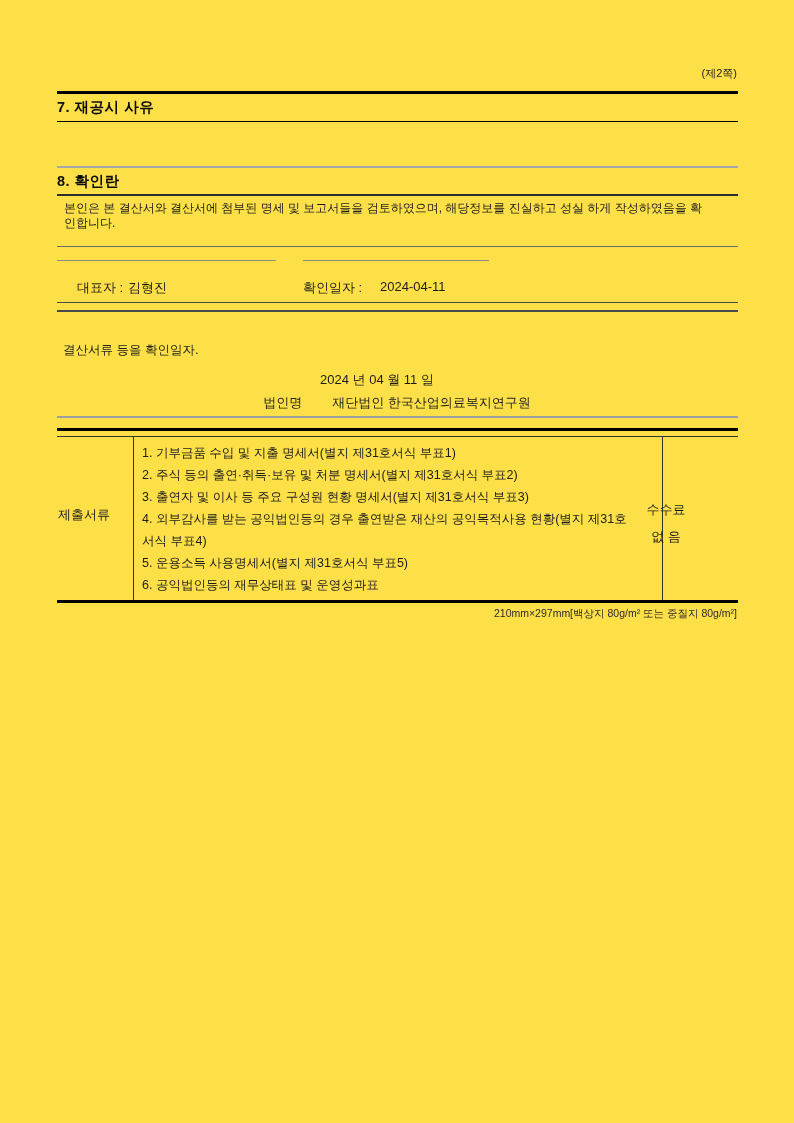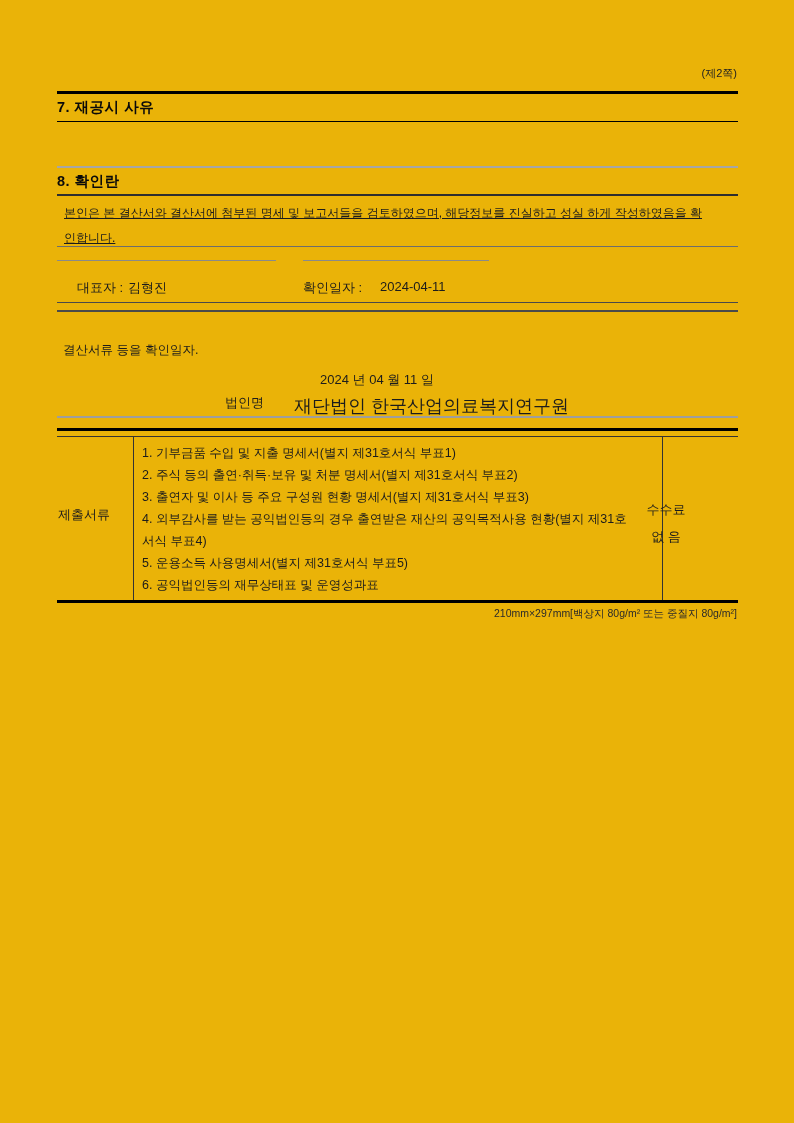--- a/index.html
+++ b/index.html
@@ -1,20 +1,20 @@
 <!DOCTYPE html>
 <html><head>
 <meta charset="utf-8">
 <style>
   html, body { margin: 0; padding: 0; background: #ffffff; }
   .page {
     position: relative;
     width: 794px;
     height: 1123px;
-    background: #eab308;
+    background: #fde047;
     font-family: "Liberation Sans", sans-serif;
     color: #111111;
     overflow: hidden;
   }
   .abs { position: absolute; }
   .rule { position: absolute; left: 57px; width: 681px; background: #000; }
   .pre { white-space: pre; }
   .h-title { font-size: 14.5px; font-weight: bold; letter-spacing: 0.5px; color: #0a0a0a; }
   .body-text { font-size: 12px; color: #1c1c1c; }
   .small { font-size: 11px; color: #222; }
@@ -36,21 +36,21 @@
   <div class="abs h-title" style="left:57px; top:98px;">7. 재공시 사유</div>
   <div class="rule" style="top:121px; height:1px;"></div>
 
   <div class="abs" style="left:57px; top:123px; width:680px; height:42px;"></div>
 
   <div class="rule" style="top:166px; height:2px; background:#a6a6a6;"></div>
 
   <div class="abs h-title" style="left:57px; top:172px;">8. 확인란</div>
   <div class="rule" style="top:194px; height:2px; background:#2e2e2e;"></div>
 
-  <div class="abs body-text pre" style="left:64px; top:201px; width:672px; line-height:25px;text-decoration:underline;">본인은 본 결산서와 결산서에 첨부된 명세 및 보고서들을 검토하였으며, 해당정보를 진실하고 성실 하게 작성하였음을 확
+  <div class="abs body-text pre" style="left:64px; top:201px; width:672px; line-height:15px;">본인은 본 결산서와 결산서에 첨부된 명세 및 보고서들을 검토하였으며, 해당정보를 진실하고 성실 하게 작성하였음을 확
 인합니다.</div>
 
   <div class="rule" style="top:246px; height:1px; background:#6d6d6d;"></div>
 
   <div class="sigline" style="left:57px; top:260px; width:219px;"></div>
   <div class="sigline" style="left:303px; top:260px; width:186px;"></div>
 
   <div class="abs body-text" style="left:68px; top:279px; font-size:13px;padding-left:9px;">대표자 :</div>
   <div class="abs body-text" style="left:128px; top:279px; font-size:13px;">김형진</div>
   <div class="abs body-text" style="left:303px; top:279px; font-size:13px;">확인일자 :</div>
@@ -58,21 +58,21 @@
 
   <div class="rule" style="top:302px; height:1px; background:#4a4a4a;"></div>
   <div class="rule" style="top:310px; height:2px; background:#4a4a4a;"></div>
 
   <div class="abs body-text pre" style="left:63px; top:342px; font-size:12.5px;">결산서류 등을 확인일자.</div>
 
   <div class="abs body-text center" style="left:57px; top:371px; width:640px; font-size:13px;">2024 년 04 월 11 일</div>
 
   <div class="abs" style="left:57px; top:394px; width:680px; display:flex; justify-content:center; gap:30px;">
     <span class="body-text" style="font-size:13px;">법인명</span>
-    <span class="body-text" style="font-size:18px;">재단법인 한국산업의료복지연구원</span>
+    <span class="body-text" style="font-size:13px;">재단법인 한국산업의료복지연구원</span>
   </div>
 
   <div class="rule" style="top:416px; height:2px; background:#9e9e9e;"></div>
   <div class="rule" style="top:428px; height:3px;"></div>
 
   <div class="rule" style="top:436px; height:1px; background:#333;"></div>
   <div class="rule" style="top:600px; height:2.5px;"></div>
   <div class="vline" style="left:133px; top:436px; height:164px;"></div>
   <div class="vline" style="left:662px; top:436px; height:164px;"></div>
 

